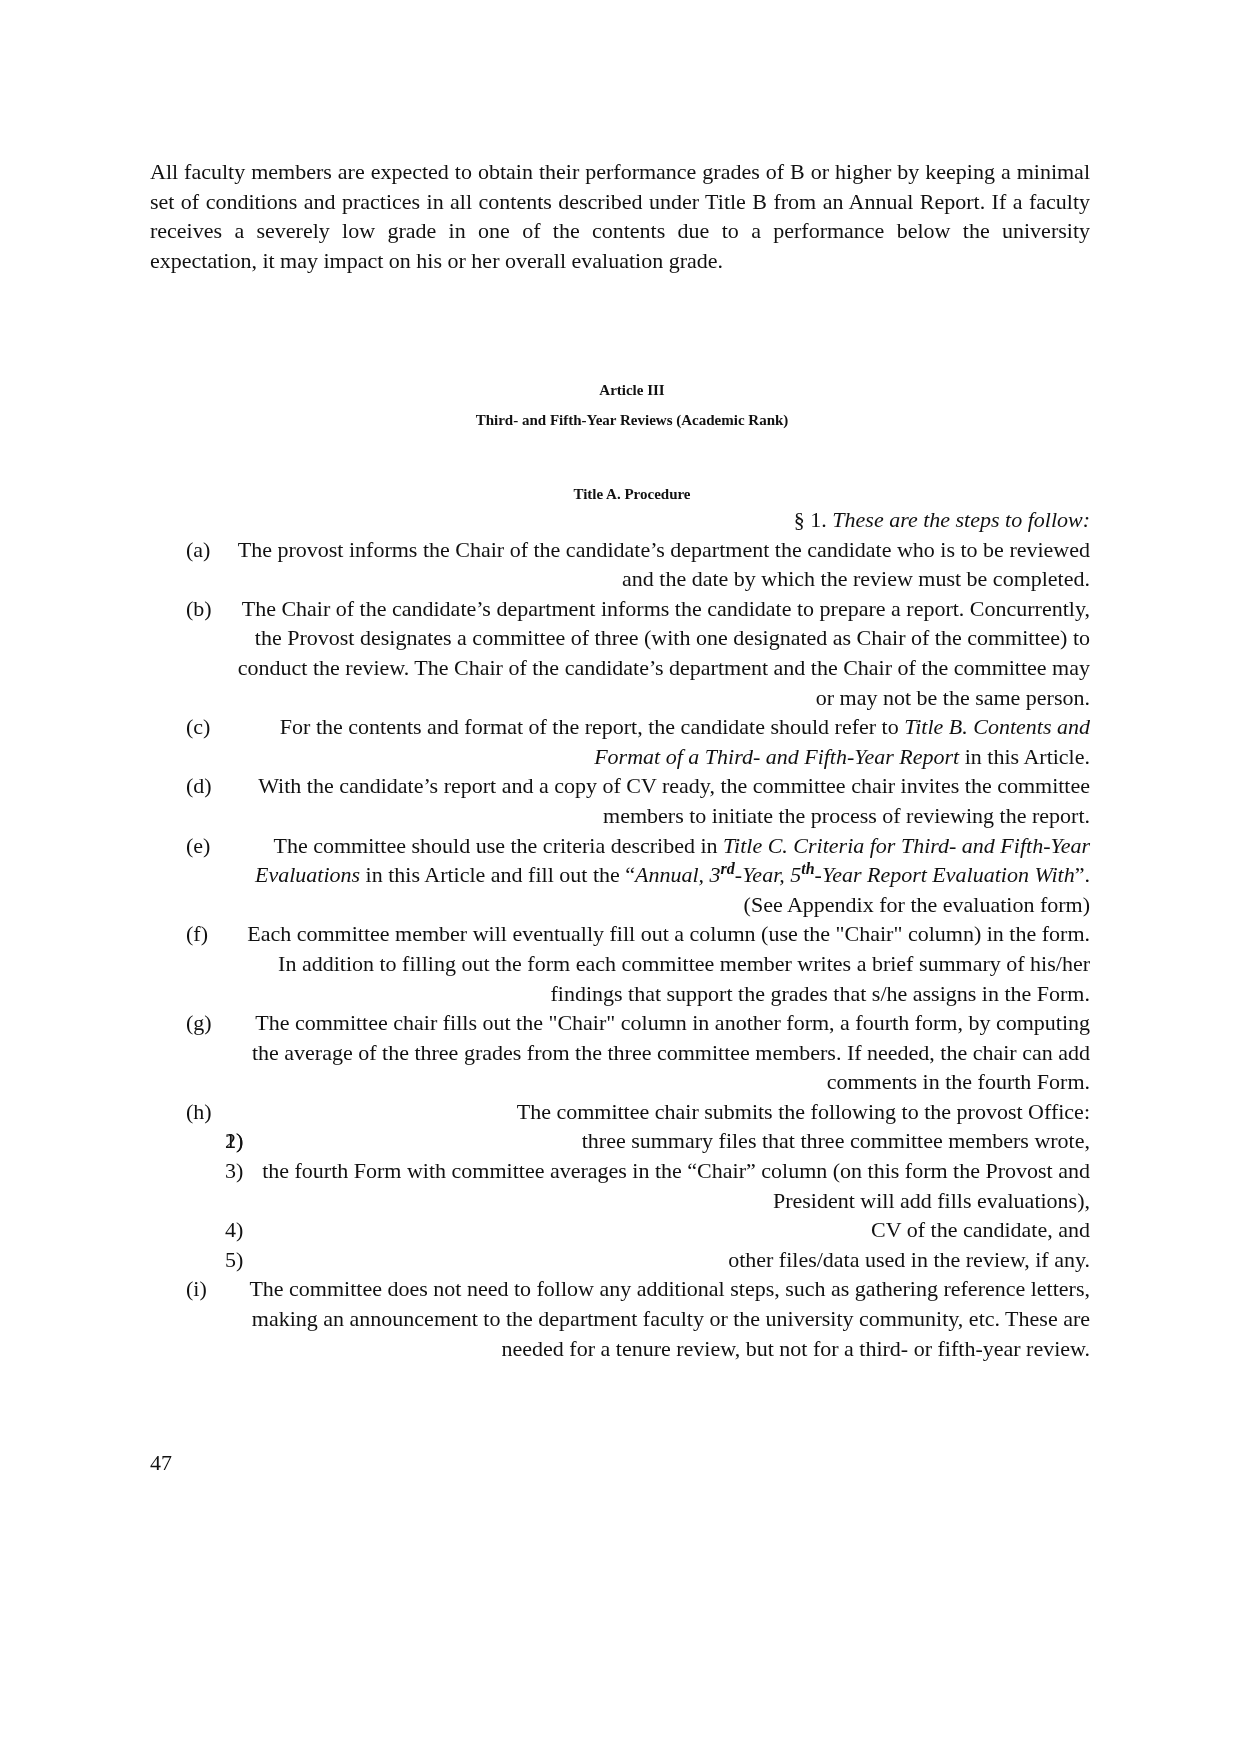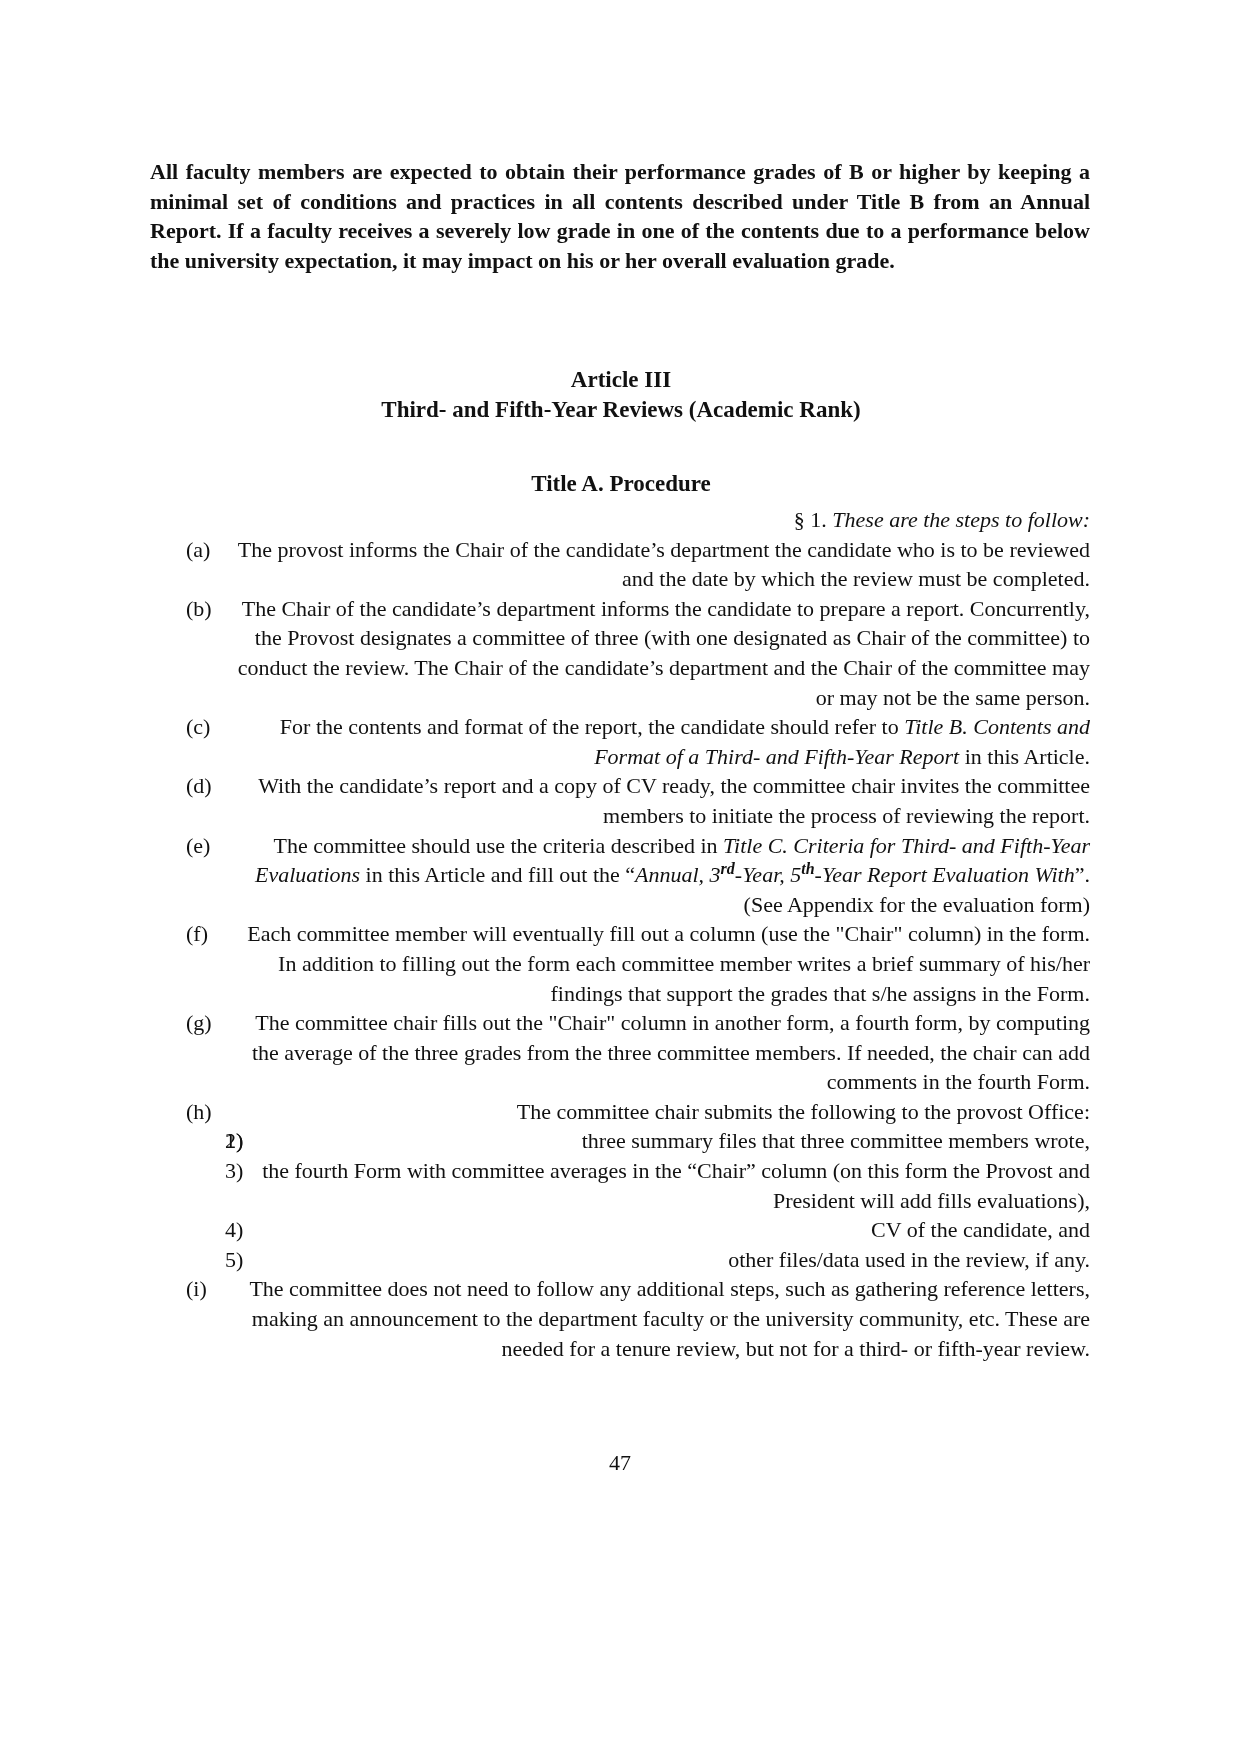--- a/index.html
+++ b/index.html
@@ -19,31 +19,30 @@
     }
     .intro {
       position: absolute;
       top: 157px;
       left: 0;
       width: 940px;
       font-size: 22px;
       line-height: 29.6px;
       text-align: justify;
       margin: 0;
-      font-weight: bold;
     }
     .heading {
       position: absolute;
       left: 0;
       width: 940px;
       text-align: center;
       font-weight: bold;
-      font-size: 23px;
+      font-size: 15px;
       line-height: 29.6px;
-      margin: 1px;
+      margin: 12px;
     }
     .h-article { top: 364px; }
     .h-sub { top: 394px; }
     .h-title { top: 468px; }
     .section {
       position: absolute;
       top: 505px;
       left: 0;
       width: 940px;
       font-size: 22px;
@@ -70,21 +69,20 @@
     .substep-label {
       position: absolute;
       left: 0;
       top: 0;
     }
     .page-number {
       position: absolute;
       top: 1448px;
       left: 0;
       width: 940px;
-      text-align: center;
       font-size: 22px;
       line-height: 29.6px;
     }
     i { font-style: italic; }
     sup { font-size: 16px; line-height: 0; vertical-align: super; font-weight: bold; }
   </style>
 </head>
 <body>
 
 <div class="page">

